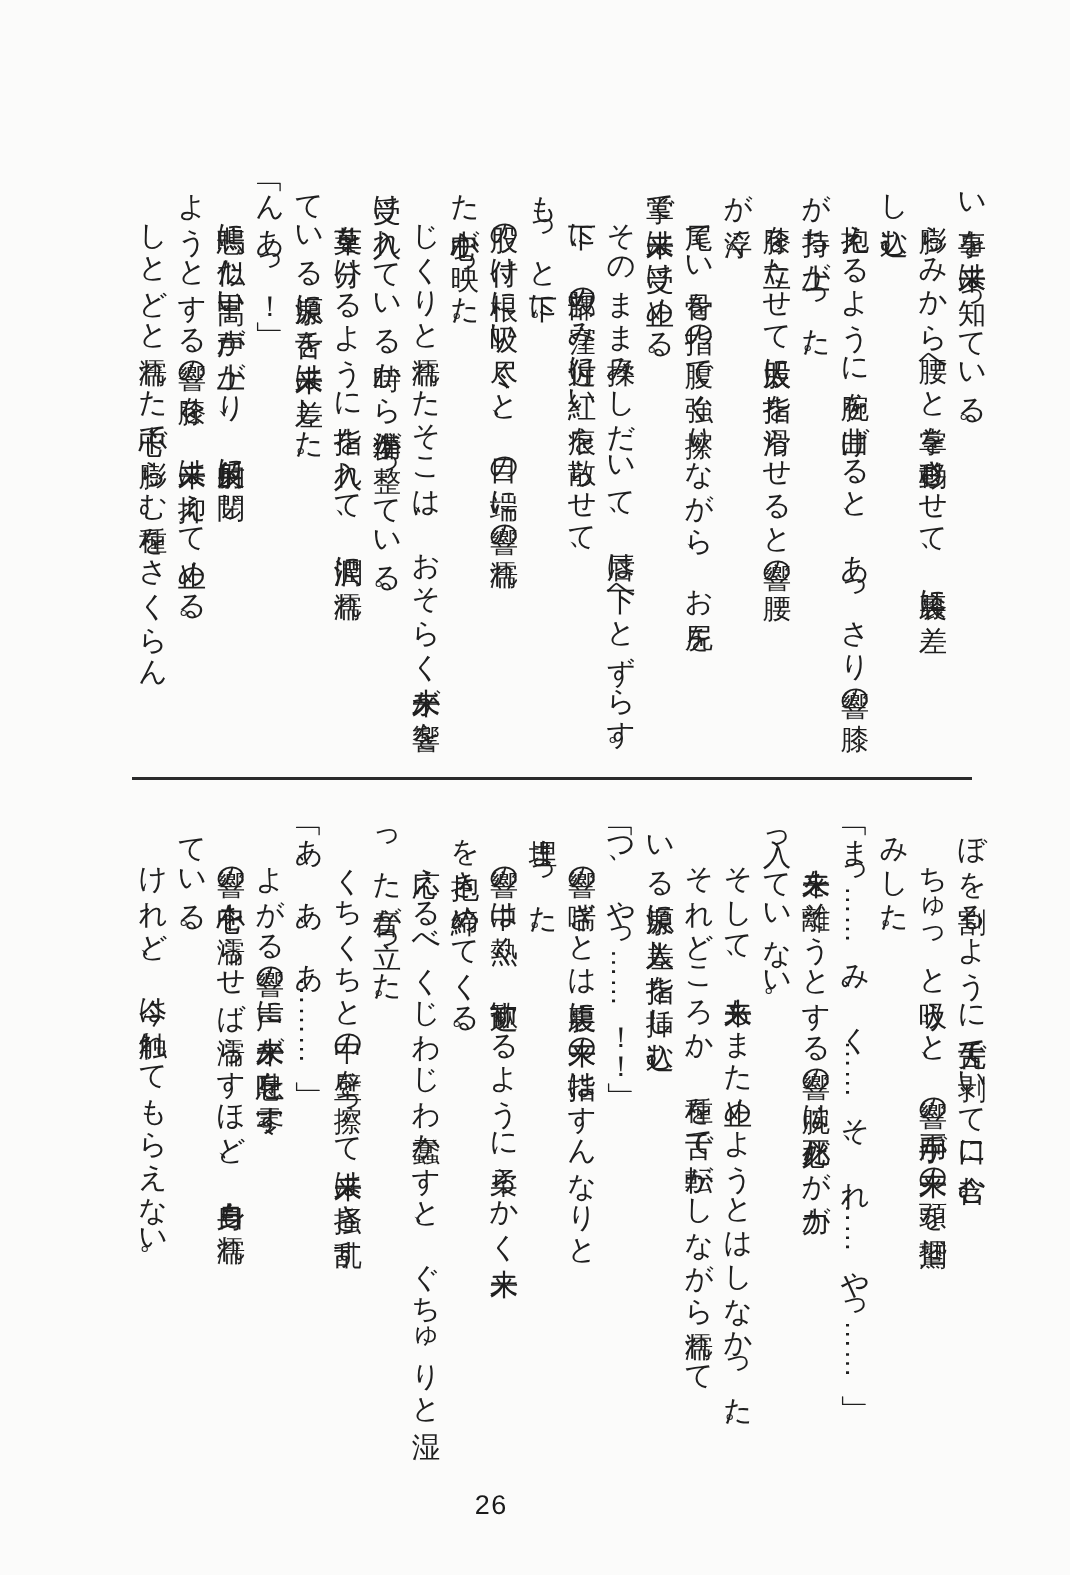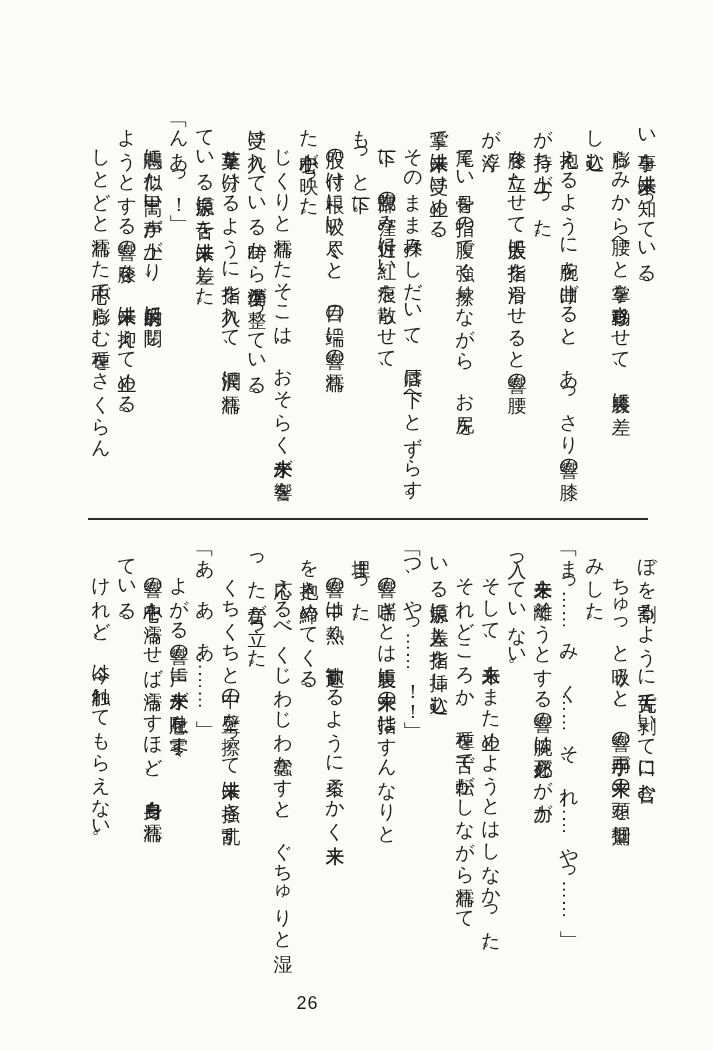--- a/index.html
+++ b/index.html
@@ -49,20 +49,21 @@
   }
   .page-number {
     position: absolute;
     left: 0;
     top: 993px;
     width: 615px;
     text-align: center;
     font-size: 18px;
     letter-spacing: 1px;
     color: #1a1a1a;
+    padding-left: 20px;
   }
 </style>
 </head>
 <body>
 
 <div class="page">
 
   <div class="vtext block-top">
       <p>い事を未来は知っている。</p>
       <p>　膨らみから腰へと掌を移動させて、膝裏に差</p>

